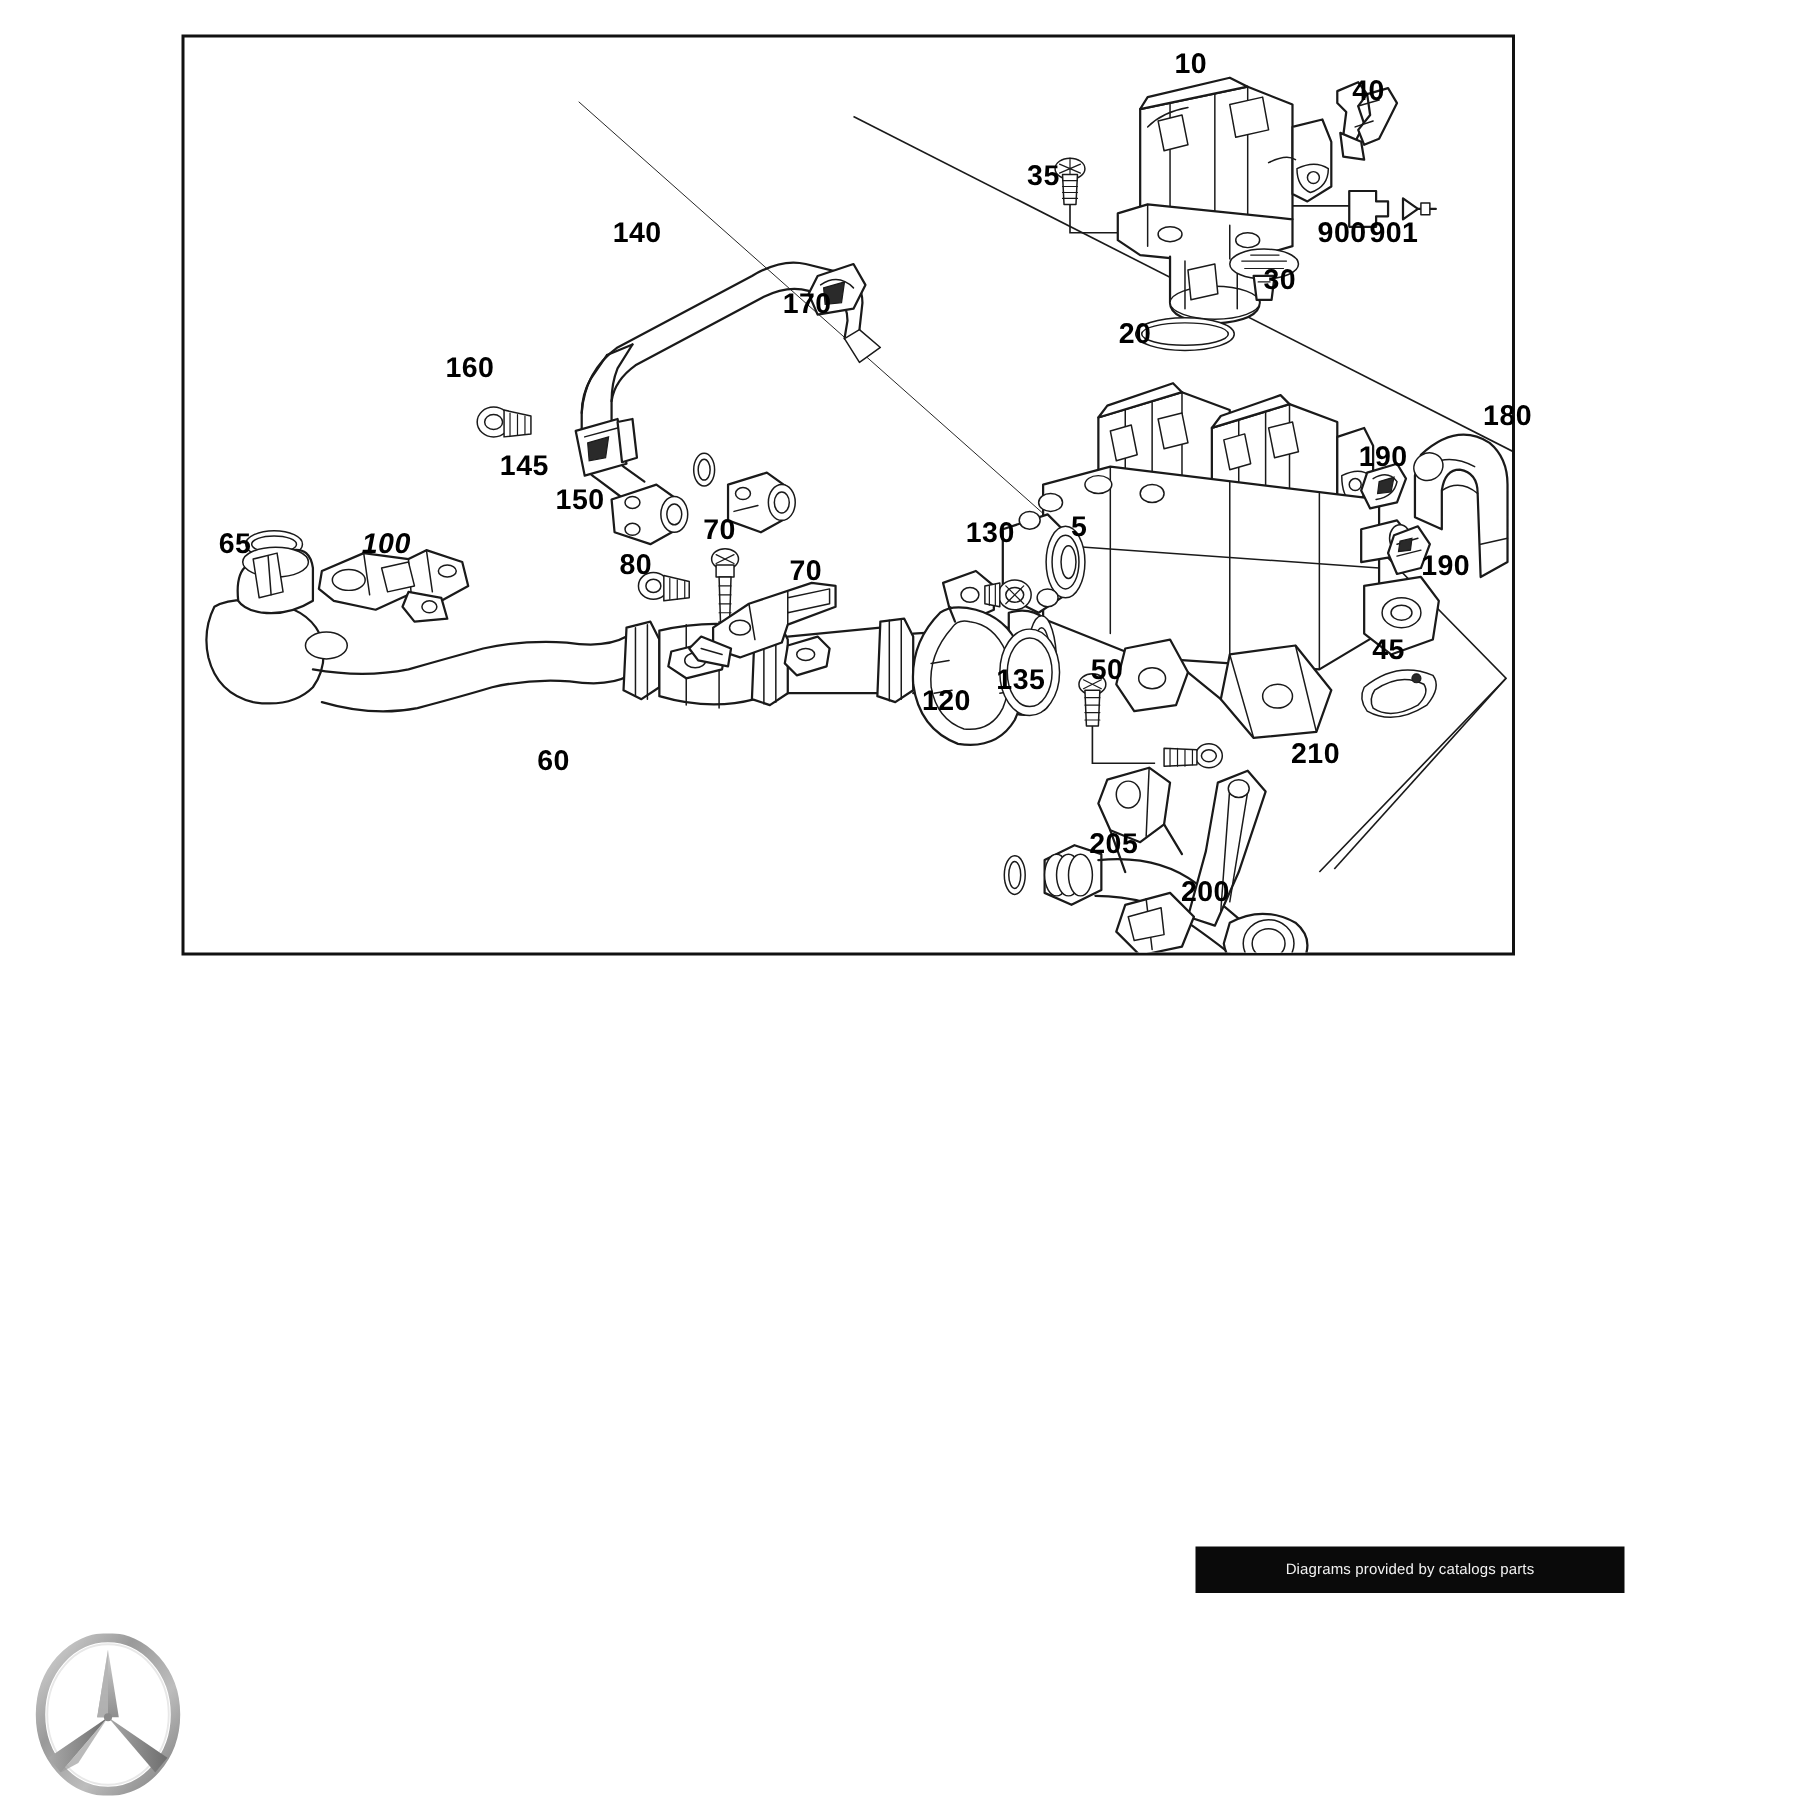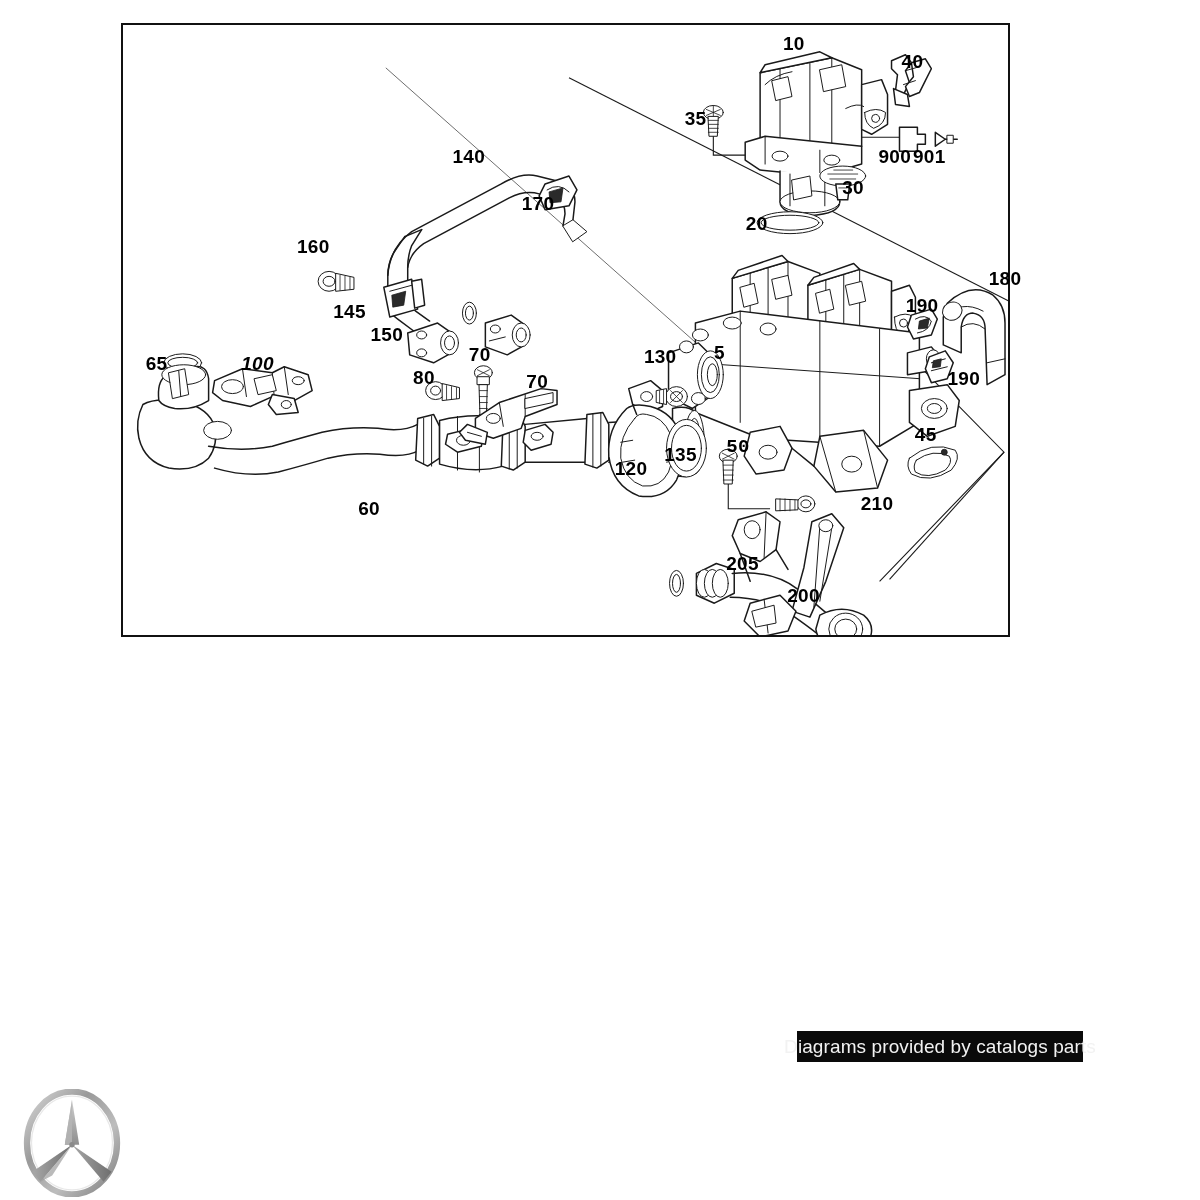--- a/index.html
+++ b/index.html
@@ -61,21 +61,21 @@
     width: 286px;
     height: 31px;
     background: #0a0a0a;
     display: flex;
     align-items: center;
     justify-content: center;
   }
   #watermark-text {
     color: #f2f2f2;
     font-family: "Liberation Sans", sans-serif;
-    font-size: 19px;
+    font-size: 10px;
     font-weight: 400;
     letter-spacing: 0.1px;
     white-space: nowrap;
   }
   
   #footer {
     position: absolute;
     left: 0;
     top: 1085px;
     width: 1200px;
@@ -459,31 +459,31 @@
 
     </svg>
 
     <div class="callout" style="left:75.8%;top:2.9%;">10</div>
     <div class="callout" style="left:89.2%;top:5.9%;">40</div>
     <div class="callout" style="left:64.7%;top:15.3%;">35</div>
     <div class="callout" style="left:87.2%;top:21.4%;">900</div>
     <div class="callout" style="left:91.1%;top:21.4%;">901</div>
     <div class="callout" style="left:82.5%;top:26.6%;">30</div>
     <div class="callout" style="left:71.6%;top:32.4%;">20</div>
-    <div class="callout" style="left:34.1%;top:21.5%;margin-left:44px;">140</div>
+    <div class="callout" style="left:34.1%;top:21.5%;">140</div>
     <div class="callout" style="left:46.9%;top:29.2%;">170</div>
     <div class="callout" style="left:21.5%;top:36.3%;">160</div>
     <div class="callout" style="left:25.6%;top:46.9%;">145</div>
     <div class="callout" style="left:29.8%;top:50.7%;">150</div>
     <div class="callout" style="left:95.6%;top:41.5%;margin-left:36px;">180</div>
     <div class="callout" style="left:90.3%;top:45.9%;">190</div>
     <div class="callout" style="left:95.0%;top:57.9%;">190</div>
     <div class="callout" style="left:67.4%;top:53.6%;">5</div>
     <div class="callout" style="left:90.7%;top:67.0%;">45</div>
-    <div class="callout" style="left:69.5%;top:69.2%;font-family:Liberation Mono, monospace;">50</div>
+    <div class="callout" style="left:69.5%;top:69.2%;">50</div>
     <div class="callout" style="left:3.8%;top:55.4%;">65</div>
     <div class="callout" style="left:15.2%;top:55.4%;font-style:italic;">100</div>
     <div class="callout" style="left:34.0%;top:57.7%;">80</div>
     <div class="callout" style="left:40.3%;top:53.9%;">70</div>
     <div class="callout" style="left:46.8%;top:58.4%;">70</div>
     <div class="callout" style="left:60.7%;top:54.2%;">130</div>
     <div class="callout" style="left:57.4%;top:72.7%;">120</div>
     <div class="callout" style="left:63.0%;top:70.4%;">135</div>
     <div class="callout" style="left:27.8%;top:75.9%;margin-top:20px;">60</div>
     <div class="callout" style="left:85.2%;top:78.3%;">210</div>

